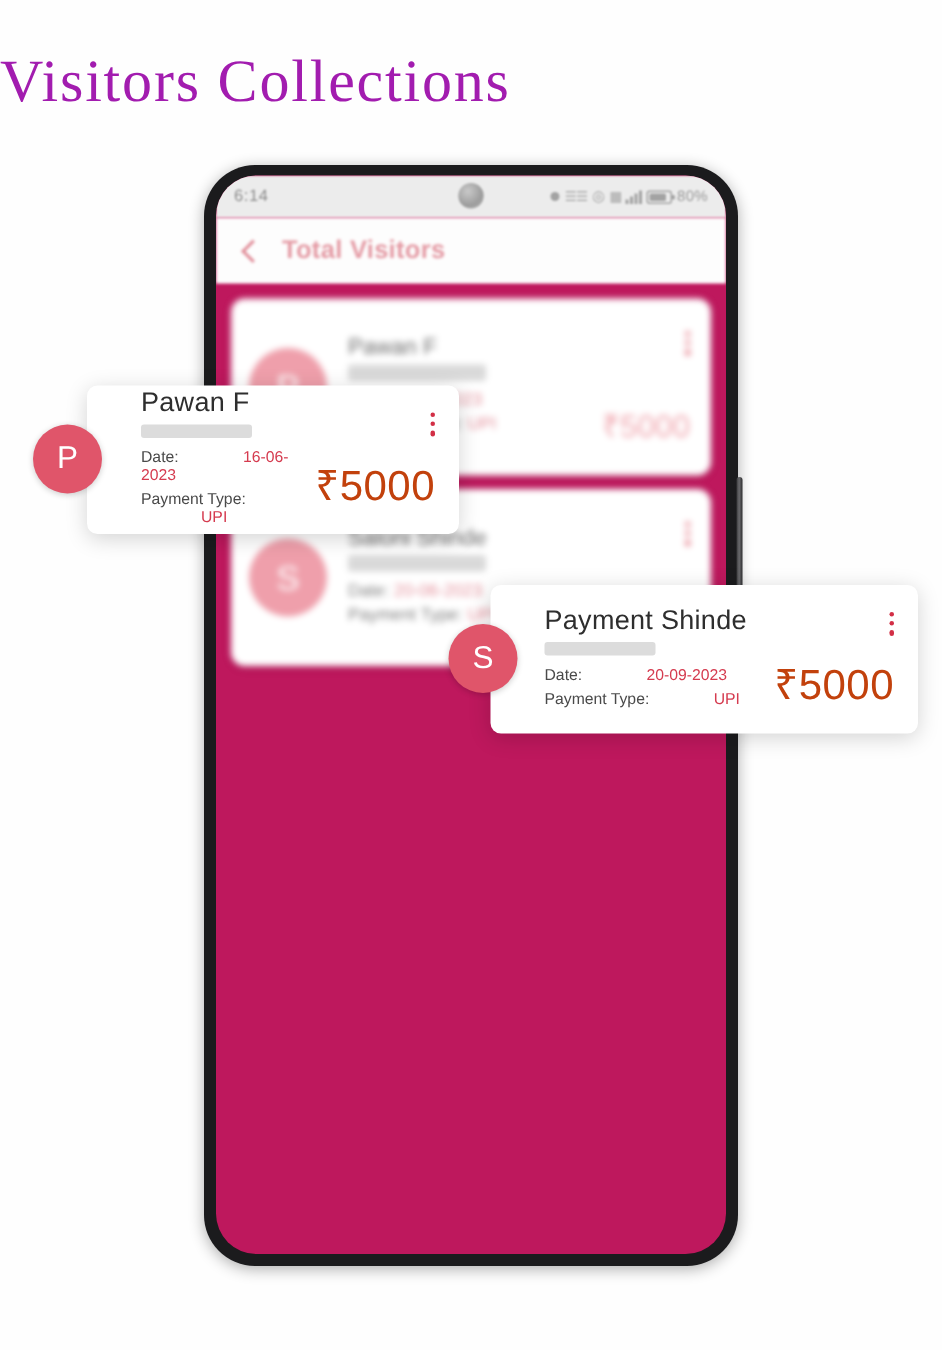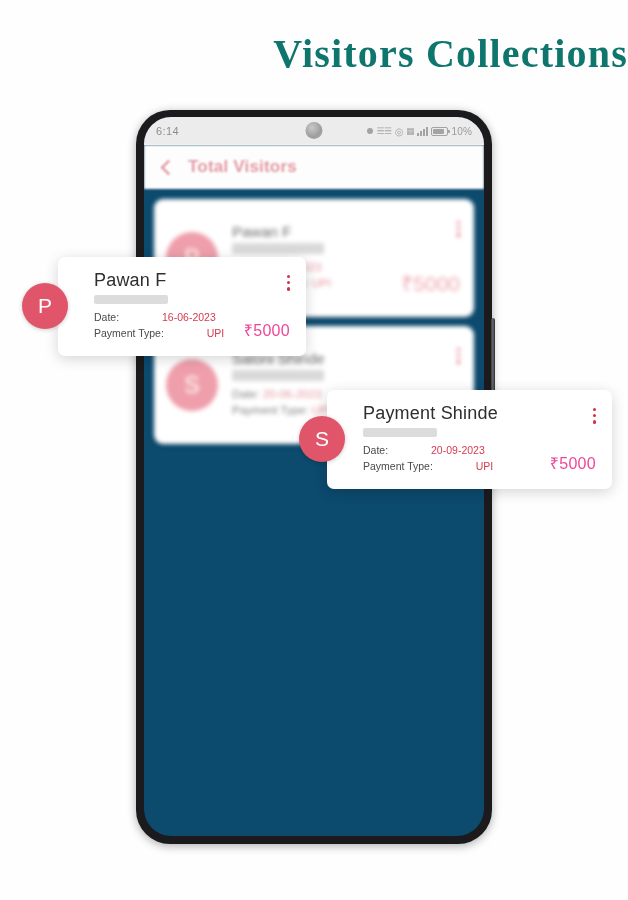--- a/index.html
+++ b/index.html
@@ -7,42 +7,42 @@
     width: 628px; height: 900px;
     background: #ffffff;
     font-family: "Liberation Sans", sans-serif;
     overflow: hidden;
   }
   #root { position: relative; width: 628px; height: 900px; background: #fefefe; }
 
   
   .page-title {
     position: absolute; left: 0; top: 30px; width: 628px;
-    text-align: right;
+    text-align: left;
     font-family: "Liberation Serif", serif;
     font-size: 40px;
     letter-spacing: 1.2px;
-    color: #0f766e;
-    font-weight: 700;
+    color: #a21caf;
+    font-weight: 400;
   }
 
   
   .phone {
     position: absolute;
     left: 136px; top: 110px;
     width: 356px; height: 734px;
     background: #1b1b1d;
     border-radius: 34px;
     box-shadow: 0 2px 10px rgba(0,0,0,0.32);
     padding: 7px 8px 8px 8px;
   }
   .phone-inner {
     position: relative;
     width: 100%; height: 100%;
-    background: #0c4a6e;
+    background: #be185d;
     border-radius: 27px;
     overflow: hidden;
   }
   .side-button {
     position: absolute;
     right: -3px; top: 208px;
     width: 4px; height: 92px;
     background: linear-gradient(to right,#3a3a3c,#6b6b6e 45%,#2c2c2e);
     border-radius: 2px;
   }
@@ -159,21 +159,21 @@
   .fg-name { font-size: 18px; color: #2e2e2e; margin-bottom: 4px; letter-spacing: .2px; }
   .fg-redact { width: 74px; height: 9px; background: #dcdcdc; border-radius: 2px; margin-bottom: 7px; }
   .fg-line { font-size: 10.5px; color: #4a4a4a; margin-bottom: 4px; }
   .fg-line .v { color: #d53b4f; margin-left: 40px; }
   .fg-right {
     display: flex; flex-direction: column; align-items: flex-end;
     justify-content: space-between; height: 68px; padding-top: 2px;
   }
   .fg-dots { display:flex; flex-direction:column; gap:3px; }
   .fg-dots i { width:3.4px; height:3.4px; border-radius:50%; background:#d22f46; display:block; }
-  .fg-amount { font-size: 16px; color: #ec4899; letter-spacing: .3px; }
+  .fg-amount { font-size: 28px; color: #c2410c; letter-spacing: .3px; }
 </style>
 </head>
 <body>
 
 <div id="root">
 
   <div class="page-title">Visitors Collections</div>
 
   <div class="phone">
     <div class="side-button"></div>
@@ -189,21 +189,21 @@
           <span class="st-ico ico-glyph">▦</span>
           <span class="st-ico ico-bars">
               <i></i>
               <i></i>
               <i></i>
               <i></i>
             </span>
           <span class="st-ico ico-batt">
               <span></span>
             </span>
-          <span class="batt-pct">10%</span>
+          <span class="batt-pct">80%</span>
         </span>
       </div>
 
       <div class="app-bar">
         <span class="back-chevron"></span>
         <span class="app-bar-title">Total Visitors</span>
       </div>
 
       <div class="list-area">
 

